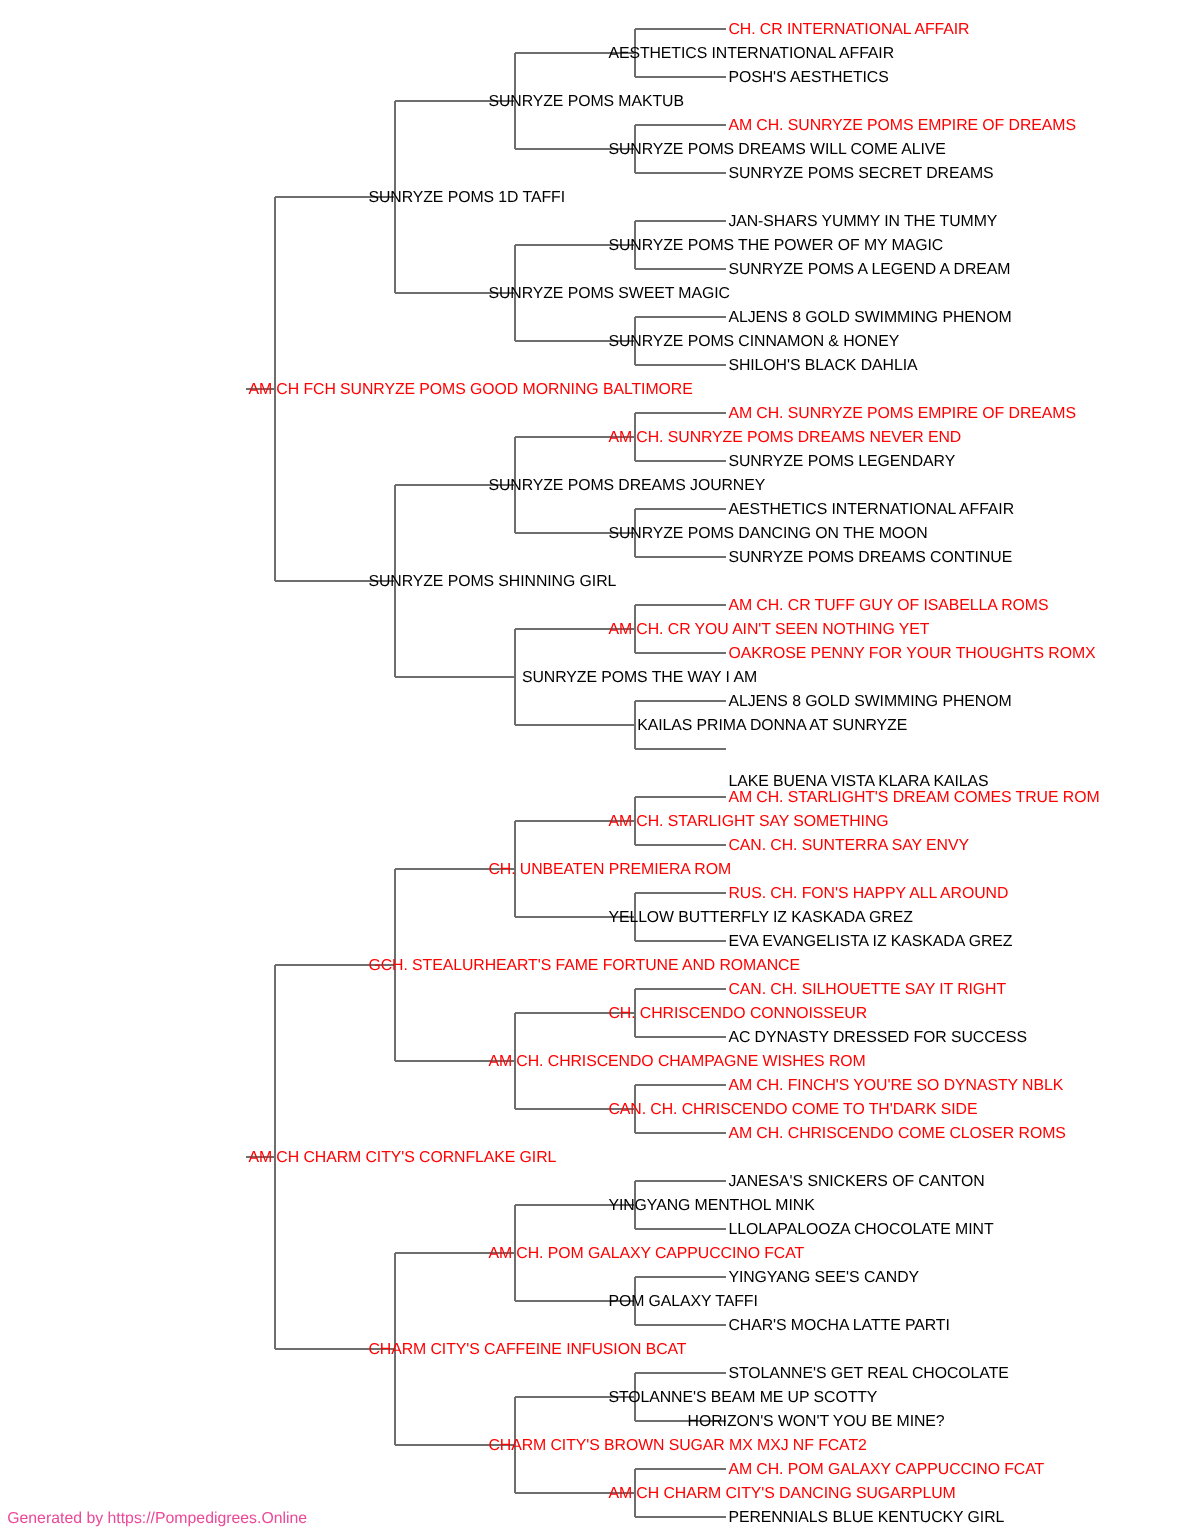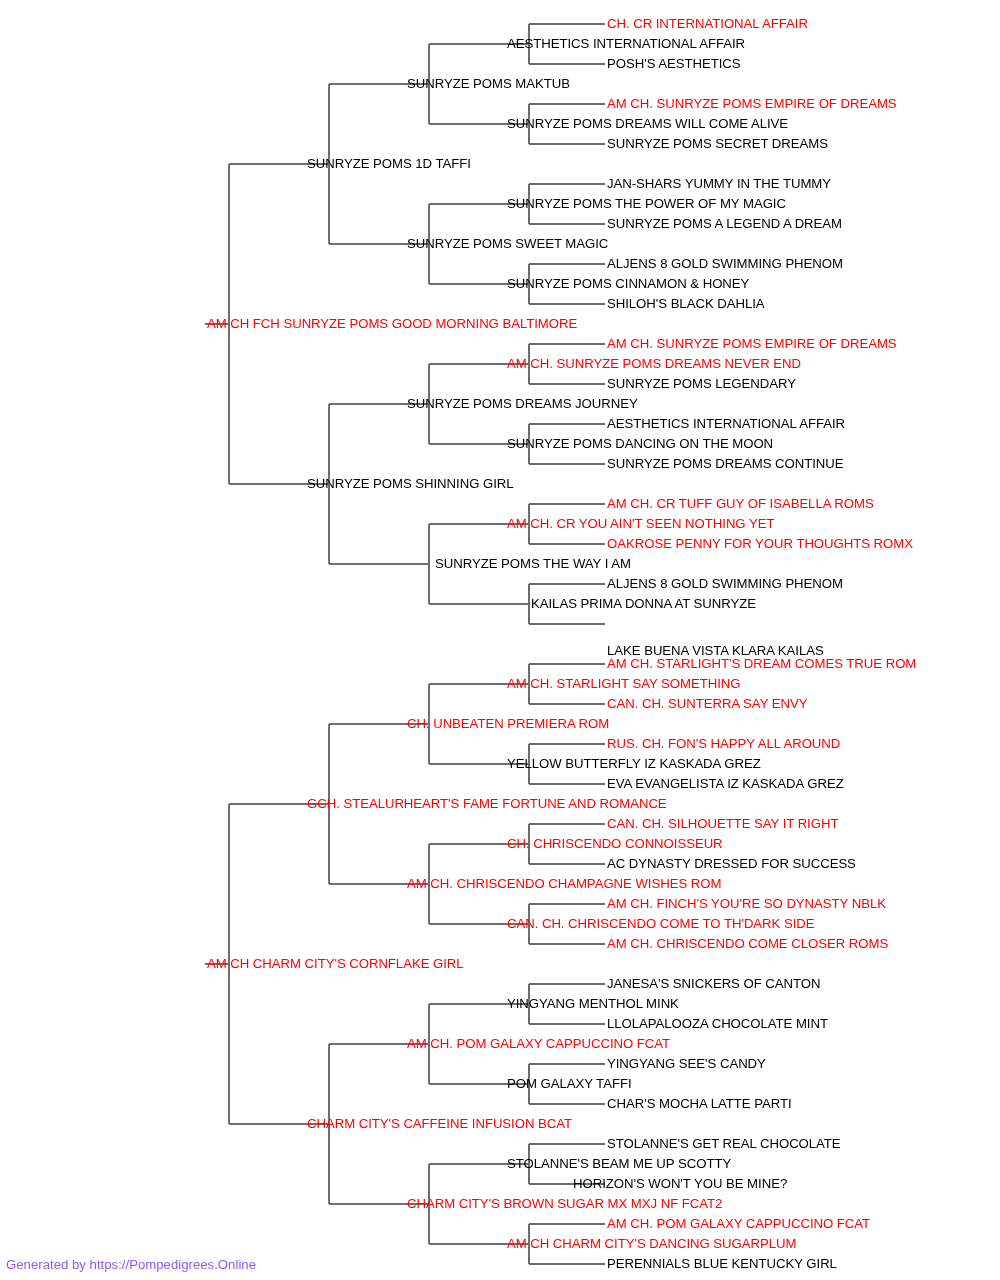--- a/index.html
+++ b/index.html
@@ -44,21 +44,21 @@
     line-height: 14px;
     white-space: nowrap;
     color: #000000;
     transform: translateY(-50%);
   }
   .footer {
     position: absolute;
     font-size: 13.2px;
     line-height: 14px;
     white-space: nowrap;
-    color: #8b5cf6;
+    color: #ec4899;
     transform: translateY(-50%);
   }
 </style>
 </head>
 <body>
 
 <div id="page">
 
   <svg id="connectors" viewBox="0 0 1000 1280" width="1000" height="1280" aria-hidden="true">
       <line x1="229" y1="164" x2="229" y2="484" stroke="#6e6e6e" stroke-width="1.6" shape-rendering="crispEdges"></line>

